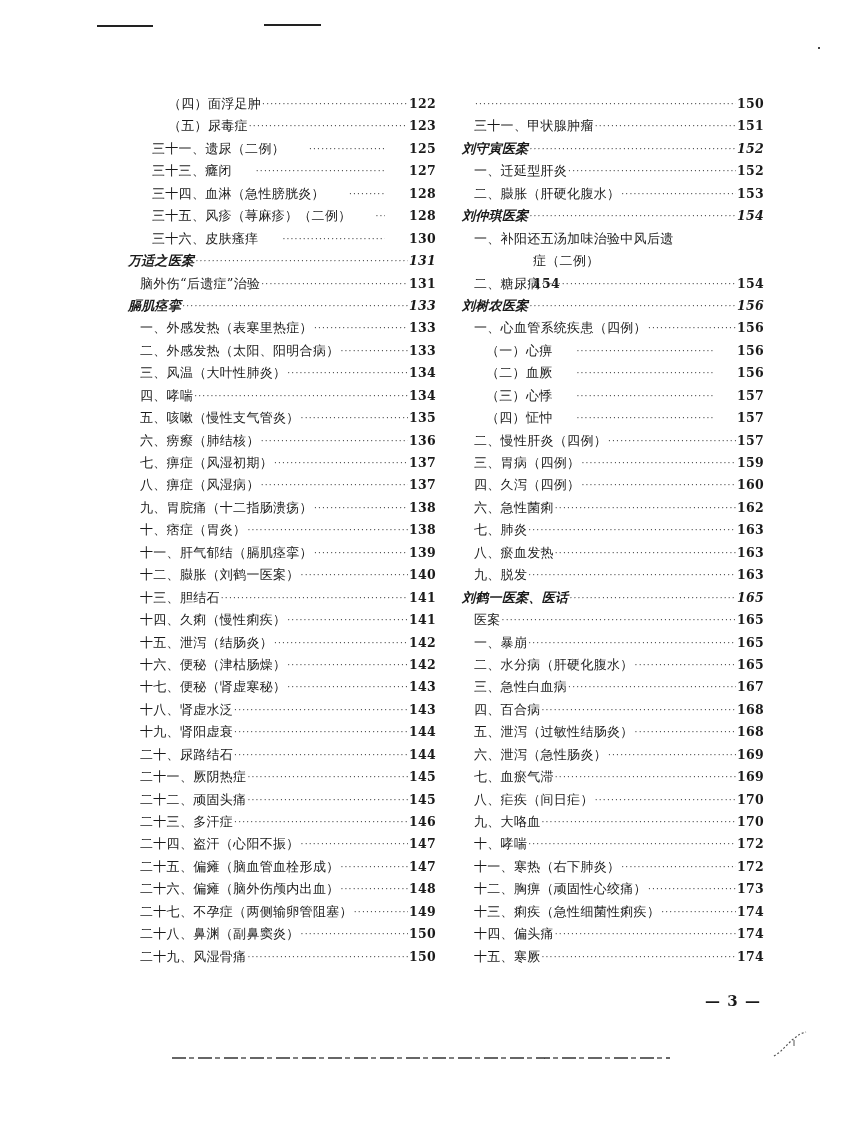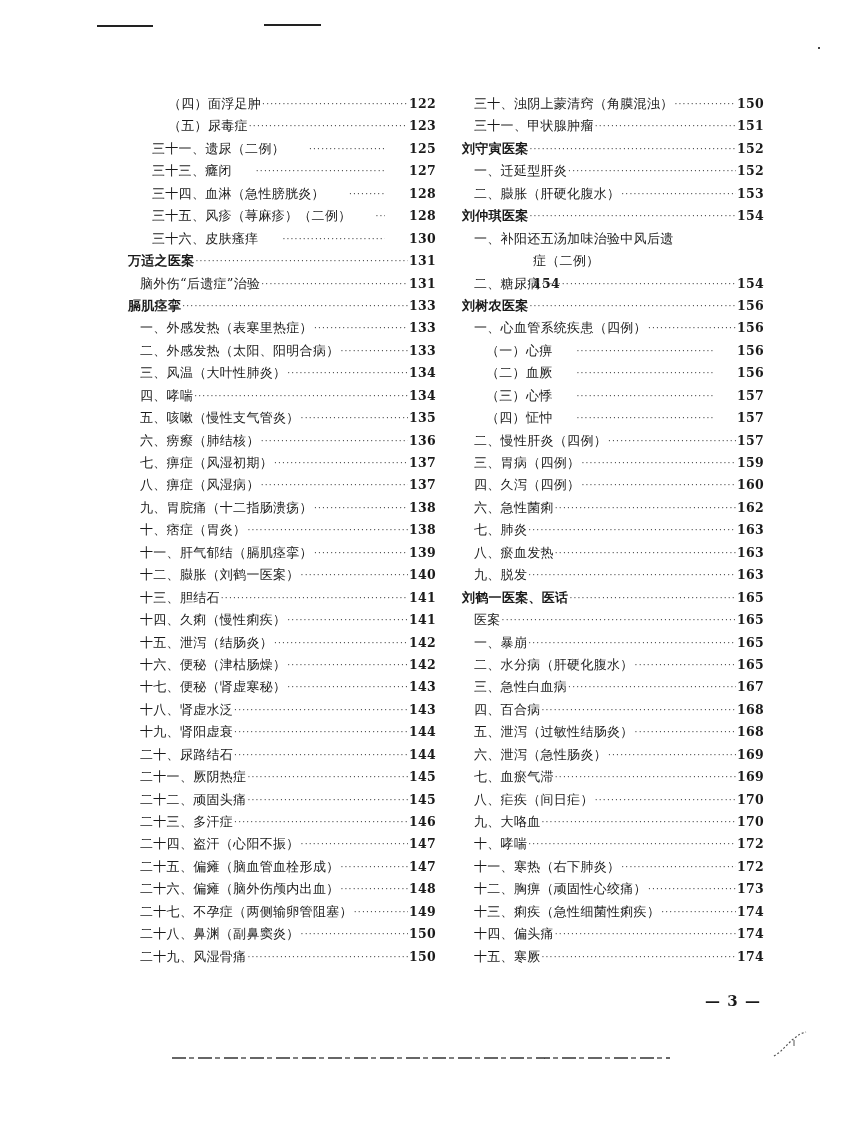--- a/index.html
+++ b/index.html
@@ -19,21 +19,21 @@
     .entry .leader {
       flex: 1 1 auto; overflow: hidden; margin: 0 1px; color: #333;
       font-size: 9px; letter-spacing: 1.2px; position: relative; top: -1px;
     }
     .entry .leader::before {
       content: "··································································································································";
     }
     .entry .page { flex: 0 0 auto; font-family: "DejaVu Serif", serif; font-size: 12.5px; font-weight: bold; }
     .entry.blank .leader::before { content: ""; }
     .entry.heading .label { font-family: "DejaVu Sans", sans-serif; font-weight: bold; font-size: 13px; }
-    .lvl0 { padding-left: 0; }
+    .lvl0 { padding-left: 0; font-style: italic; }
     .lvl1 { padding-left: 12px; }
     .lvl2 { padding-left: 24px; gap: 23px; }
     .lvl3 { padding-left: 40px; justify-content: center; }
     .lvl-cont { padding-left: 70px; flex-direction: column; }
     .folio {
       position: absolute; left: 705px; top: 992px; font-size: 15px; font-weight: bold;
       font-family: "DejaVu Serif", serif; letter-spacing: 1px;
     }
     .scanline {
       position: absolute; left: 172px; top: 1057px; width: 498px; height: 2px;
@@ -243,21 +243,20 @@
       <span class="page">150</span>
     </div>
     <div class="entry lvl1">
       <span class="label">二十九、风湿骨痛</span>
       <span class="leader"></span>
       <span class="page">150</span>
     </div>
   </div>
 <div class="col col-right" id="col-right">
     <div class="entry lvl1">
-      <span class="label">三十、浊阴上蒙清窍（角膜混浊）</span>
       <span class="leader"></span>
       <span class="page">150</span>
     </div>
     <div class="entry lvl1">
       <span class="label">三十一、甲状腺肿瘤</span>
       <span class="leader"></span>
       <span class="page">151</span>
     </div>
     <div class="entry lvl0 heading">
       <span class="label">刘守寅医案</span>

